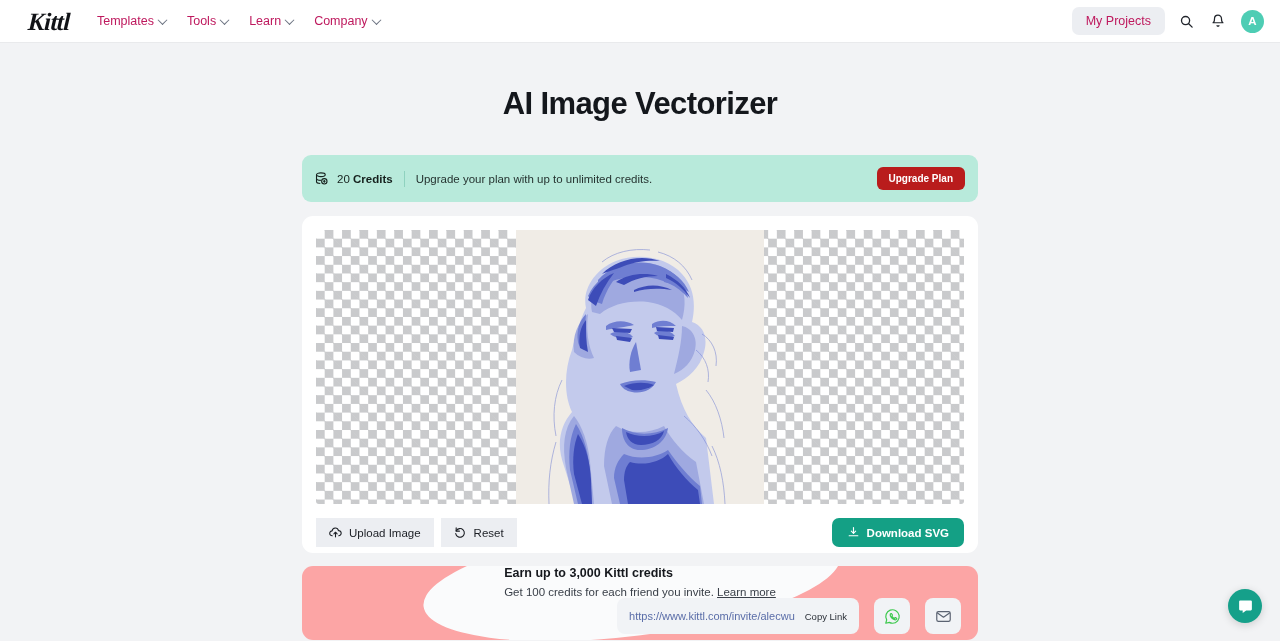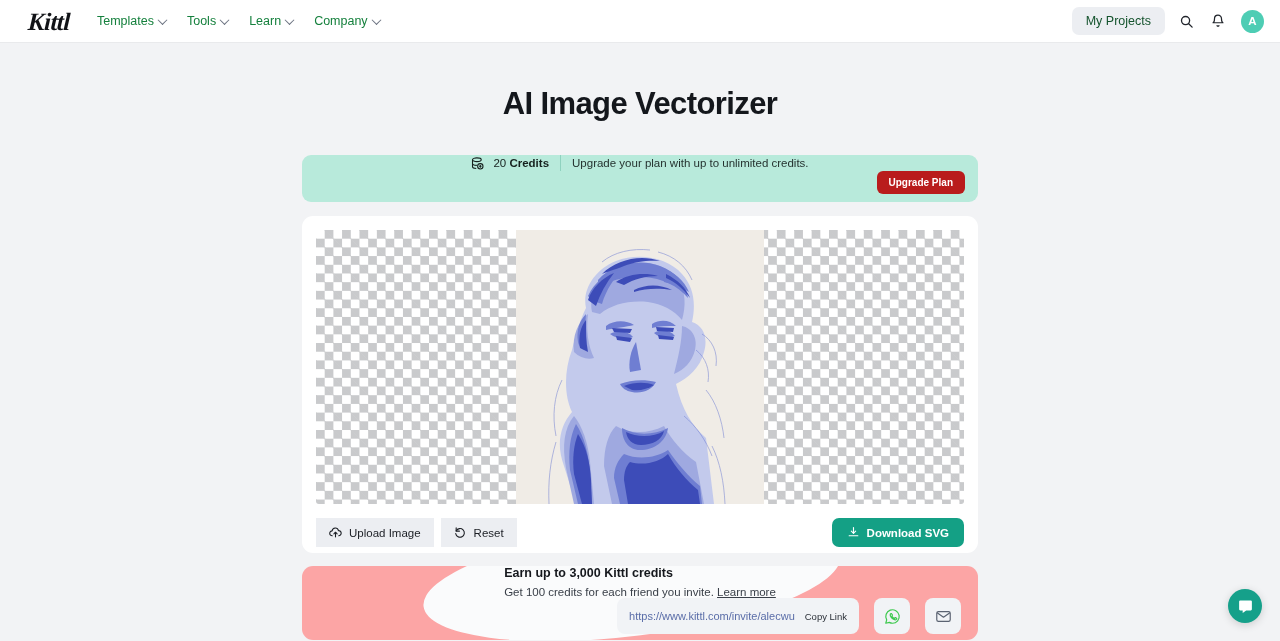--- a/index.html
+++ b/index.html
@@ -31,40 +31,40 @@
     letter-spacing: -0.5px;
     color: #111317;
     margin-right: 18px;
     line-height: 1;
     transform: skewX(-3deg);
   }
   .navlinks { display: flex; align-items: center; gap: 3px; }
   .navlink {
     display: flex; align-items: center; gap: 5px;
     font-size: 12.5px;
-    color: #15803d;
+    color: #be185d;
     padding: 6px 9px;
     border-radius: 6px;
     cursor: pointer;
     white-space: nowrap;
   }
   .caret {
     width: 7px; height: 7px;
     border-right: 1.4px solid #6b7280;
     border-bottom: 1.4px solid #6b7280;
     transform: rotate(45deg) translate(-1px,-1px);
     display: inline-block;
   }
   .nav-right {
     margin-left: auto;
     display: flex; align-items: center; gap: 10px;
   }
   .btn-myprojects {
     background: #eceef2;
-    color: #14532d;
+    color: #be185d;
     font-size: 12.5px;
     padding: 7px 14px;
     border-radius: 7px;
     border: none;
     cursor: pointer;
     font-family: inherit;
   }
   .btn-newproject {
     background: #14a085;
     color: #ffffff;
@@ -118,21 +118,20 @@
 
   
   .credits-banner {
     margin-top: 33px;
     height: 47px;
     background: #b8eadb;
     border-radius: 9px;
     display: flex;
     align-items: center;
     padding: 0 13px 0 12px;
-    flex-direction: column;
   }
   .credits-left {
     display: flex; align-items: center; gap: 8px;
   }
   .credits-count {
     font-size: 11.5px; color: #16211e;
     white-space: nowrap;
   }
   .credits-count b { font-weight: 700; }
   .credits-div {

